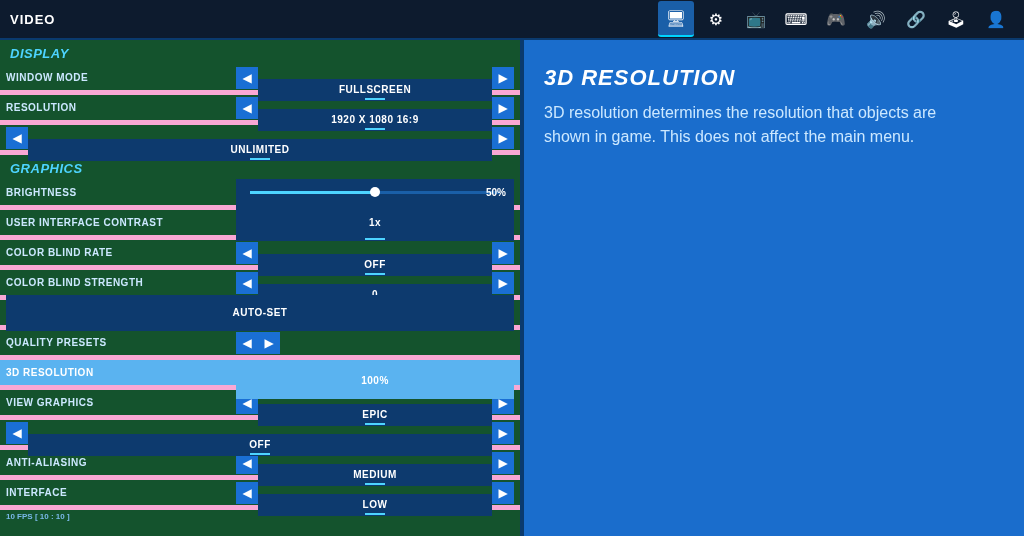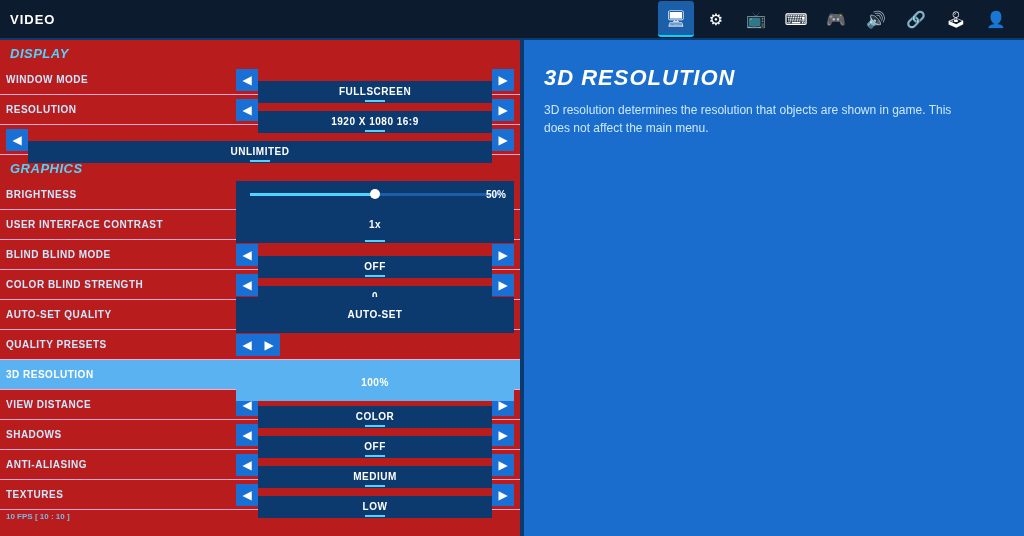--- a/index.html
+++ b/index.html
@@ -51,21 +51,21 @@
 
     
     .main-layout {
       display: flex;
       height: calc(536px - 40px);
     }
 
     
     .left-panel {
       width: 520px;
-      background: #b91c1c;
+      background: #14532d;
       overflow-y: auto;
       padding-bottom: 10px;
     }
     .left-panel::-webkit-scrollbar { width: 4px; }
     .left-panel::-webkit-scrollbar-track { background: #0d3a6e; }
     .left-panel::-webkit-scrollbar-thumb { background: #4a90d9; }
 
     
     .section-header {
       font-size: 13px;
@@ -75,21 +75,21 @@
       padding: 6px 10px 4px;
       letter-spacing: 0.5px;
     }
 
     
     .setting-row {
       display: flex;
       align-items: center;
       height: 30px;
       padding: 0 6px;
-      border-bottom: 1px solid #f9a8d4;
+      border-bottom: 5px solid #f9a8d4;
     }
     .setting-label {
       font-size: 10px;
       font-weight: 900;
       letter-spacing: 0.5px;
       color: #cce8ff;
       width: 230px;
       flex-shrink: 0;
     }
     .setting-control {
@@ -233,21 +233,21 @@
     }
     .info-title {
       font-size: 22px;
       font-weight: 900;
       font-style: italic;
       color: white;
       letter-spacing: 1px;
       margin-bottom: 10px;
     }
     .info-text {
-      font-size: 12px;
+      font-size: 16px;
       font-weight: normal;
       color: #cce8ff;
       line-height: 1.5;
       max-width: 420px;
     }
 
     
     .panel-separator {
       width: 4px;
       background: #0a3a6e;
@@ -337,21 +337,21 @@
       <span class="setting-label">USER INTERFACE CONTRAST</span>
       <div class="setting-control">
         <div class="full-value-box">
           <span>1x</span>
           <div class="value-indicator"></div>
         </div>
       </div>
     </div>
 
     <div class="setting-row">
-      <span class="setting-label">BLIND BLIND MODE</span>
+      <span class="setting-label">COLOR BLIND RATE</span>
       <div class="setting-control">
         <div class="arrow-control">
           <button class="arrow-btn">◀</button>
           <div class="value-box">
             <span class="val-text">OFF</span>
             <div class="value-indicator"></div>
           </div>
           <button class="arrow-btn">▶</button>
         </div>
       </div>
@@ -366,21 +366,20 @@
             <span class="val-text">0</span>
             <div class="value-indicator"></div>
           </div>
           <button class="arrow-btn">▶</button>
         </div>
       </div>
     </div>
 
 
     <div class="setting-row">
-      <span class="setting-label">AUTO-SET QUALITY</span>
       <div class="setting-control">
         <div class="full-value-box">
           <span>AUTO-SET</span>
         </div>
       </div>
     </div>
 
     <div class="setting-row">
       <span class="setting-label">QUALITY PRESETS</span>
       <div class="setting-control">
@@ -394,35 +393,34 @@
     <div class="setting-row active-3d-row">
       <span class="setting-label">3D RESOLUTION</span>
       <div class="setting-control">
         <div class="full-value-box" style="background:#5ab3f0;margin-top:16px;">
           <span>100%</span>
         </div>
       </div>
     </div>
 
     <div class="setting-row">
-      <span class="setting-label">VIEW DISTANCE</span>
-      <div class="setting-control">
-        <div class="arrow-control">
-          <button class="arrow-btn">◀</button>
-          <div class="value-box">
-            <span class="val-text">COLOR</span>
-            <div class="value-indicator"></div>
-          </div>
-          <button class="arrow-btn">▶</button>
-        </div>
-      </div>
-    </div>
-
-    <div class="setting-row">
-      <span class="setting-label">SHADOWS</span>
+      <span class="setting-label">VIEW GRAPHICS</span>
+      <div class="setting-control">
+        <div class="arrow-control">
+          <button class="arrow-btn">◀</button>
+          <div class="value-box">
+            <span class="val-text">EPIC</span>
+            <div class="value-indicator"></div>
+          </div>
+          <button class="arrow-btn">▶</button>
+        </div>
+      </div>
+    </div>
+
+    <div class="setting-row">
       <div class="setting-control">
         <div class="arrow-control">
           <button class="arrow-btn">◀</button>
           <div class="value-box">
             <span class="val-text">OFF</span>
             <div class="value-indicator"></div>
           </div>
           <button class="arrow-btn">▶</button>
         </div>
       </div>
@@ -436,21 +434,21 @@
           <div class="value-box">
             <span class="val-text">MEDIUM</span>
             <div class="value-indicator"></div>
           </div>
           <button class="arrow-btn">▶</button>
         </div>
       </div>
     </div>
 
     <div class="setting-row">
-      <span class="setting-label">TEXTURES</span>
+      <span class="setting-label">INTERFACE</span>
       <div class="setting-control">
         <div class="arrow-control">
           <button class="arrow-btn">◀</button>
           <div class="value-box">
             <span class="val-text">LOW</span>
             <div class="value-indicator"></div>
           </div>
           <button class="arrow-btn">▶</button>
         </div>
       </div>

